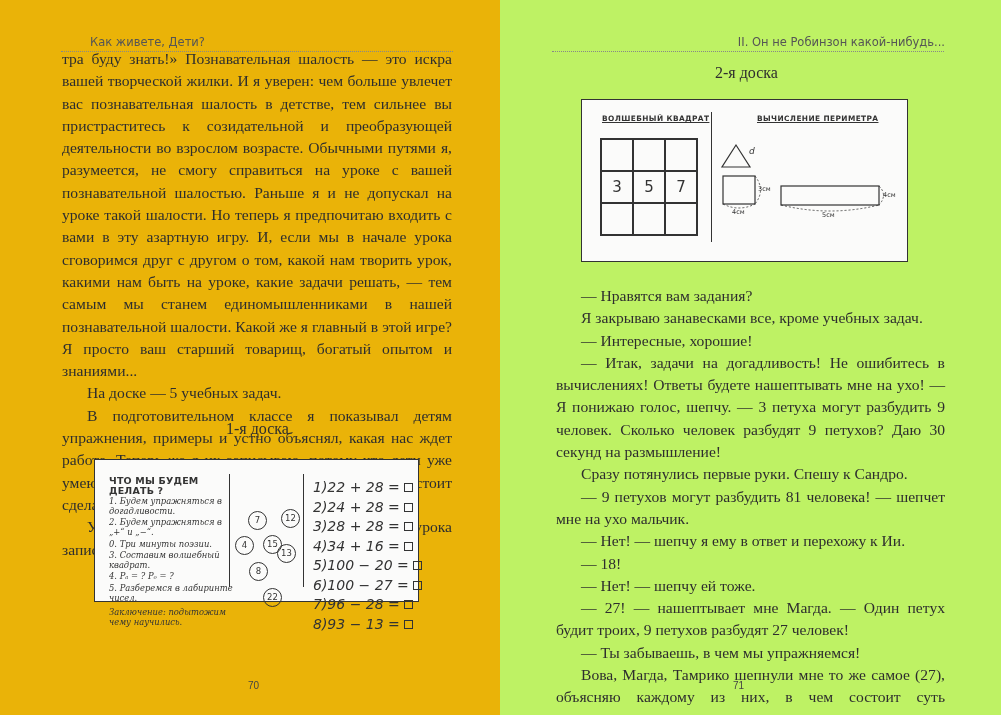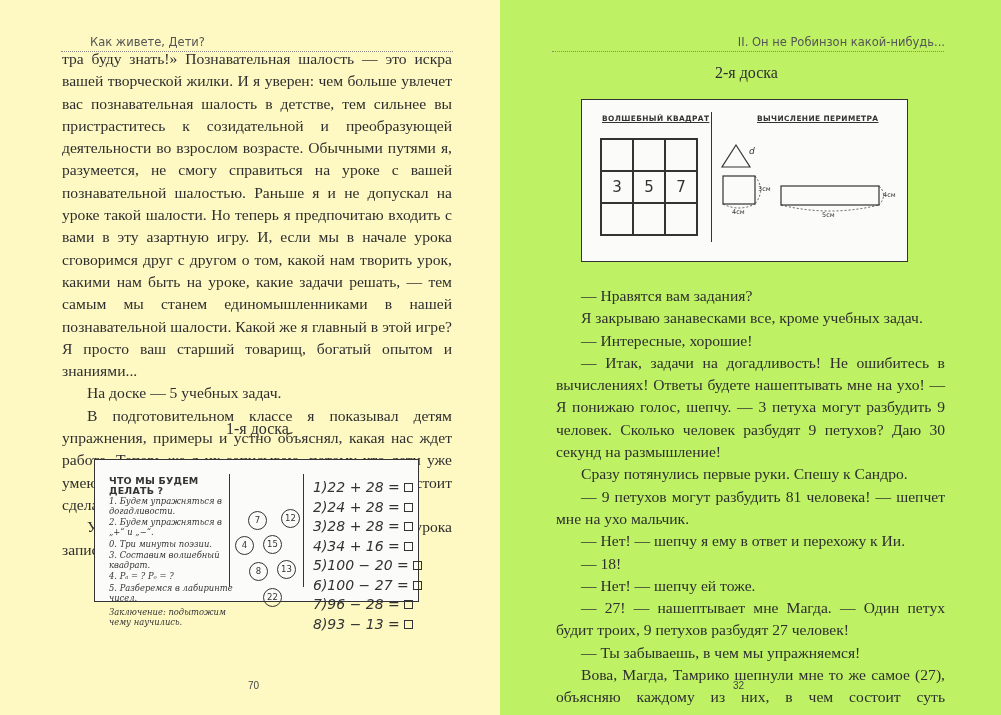--- a/index.html
+++ b/index.html
@@ -1,19 +1,19 @@
 <!DOCTYPE html>
 <html><head>
 <meta charset="utf-8">
 <style>
   * { box-sizing: border-box; margin: 0; padding: 0; }
   html, body { width: 1001px; height: 715px; overflow: hidden; background: #f4f4f2; }
   body { position: relative; font-family: "DejaVu Serif", "Liberation Serif", serif; color: #2b2b2b; }
   .spread { position: absolute; left: 0; top: 0; width: 1001px; height: 715px; display: flex; }
-  .page { position: relative; width: 500px; height: 715px; background: #fef9c3; }
+  .page { position: relative; width: 500px; height: 715px; background: #eab308; }
   .page.right { width: 501px; background: #bef264; }
   .running-head { position: absolute; top: 35px; font-family: "DejaVu Sans", "Liberation Sans", sans-serif; font-size: 11.5px; color: #555; }
   .page.left .running-head { left: 90px; }
   .page.right .running-head { right: 56px; }
   .rule { position: absolute; top: 51px; height: 0; border-top: 1px dotted #888; }
   .page.left .rule { left: 61px; width: 392px; }
   .page.right .rule { left: 52px; width: 392px; }
   .text { position: absolute; font-family: "Liberation Serif", "DejaVu Serif", serif; font-size: 15.6px; line-height: 22.3px; text-align: justify; color: #2e2e2e; }
   .page.left .text { left: 62px; width: 390px; top: 48px; }
   .page.right .text { left: 56px; width: 389px; top: 285px; }
@@ -78,21 +78,21 @@
       <p class="ind">Сразу потянулись первые руки. Спешу к Сандро.</p>
       <p class="ind">— 9 петухов могут разбудить 81 человека! — шепчет мне на ухо мальчик.</p>
       <p class="ind">— Нет! — шепчу я ему в ответ и перехожу к Ии.</p>
       <p class="ind">— 18!</p>
       <p class="ind">— Нет! — шепчу ей тоже.</p>
       <p class="ind">— 27! — нашептывает мне Магда. — Один петух будит троих, 9 петухов разбудят 27 человек!</p>
       <p class="ind">— Ты забываешь, в чем мы упражняемся!</p>
       <p class="ind">Вова, Магда, Тамрико шепнули мне то же самое (27), объясняю каждому из них, в чем состоит суть упражнения. И вдруг почти у всех все моментально проясняется, ребята зашумели и упорными движениями рук начали призывать меня к себе.</p>
     </div>
 
-    <div class="page-num">32</div>
+    <div class="page-num">71</div>
   </div>
 
   <div class="board board1">
     <div class="b1-plan">
       <div class="head">ЧТО МЫ БУДЕМ ДЕЛАТЬ ?</div>
       <div class="item">1. Будем упражняться в догадливости.</div>
       <div class="item">2. Будем упражняться в „+“ и „−“.</div>
       <div class="item">0. Три минуты поэзии.</div>
       <div class="item">3. Составим волшебный квадрат.</div>
       <div class="item">4. Pₐ = ?  Pₒ = ?</div>
@@ -100,21 +100,21 @@
       <div class="item" style="margin-top:5px;">Заключение: подытожим чему научились.</div>
     </div>
     <div class="b1-col" style="left:134px;"></div>
     <div class="b1-col" style="left:208px;"></div>
 
     <div class="circle" style="left:153px; top:51px;">7</div>
     <div class="circle" style="left:186px; top:49px;">12</div>
     <div class="circle" style="left:140px; top:76px;">4</div>
     <div class="circle" style="left:168px; top:75px;">15</div>
     <div class="circle" style="left:154px; top:102px;">8</div>
-    <div class="circle" style="left:182px; top:100px;">13</div>
+    <div class="circle" style="left:182px; top:84px;">13</div>
     <div class="circle" style="left:168px; top:128px;">22</div>
 
     <div class="b1-eqs">
       <div class="eq"><span>1)22 + 28 =</span><span class="box"></span></div>
       <div class="eq"><span>2)24 + 28 =</span><span class="box"></span></div>
       <div class="eq"><span>3)28 + 28 =</span><span class="box"></span></div>
       <div class="eq"><span>4)34 + 16 =</span><span class="box"></span></div>
       <div class="eq"><span>5)100 − 20 =</span><span class="box"></span></div>
       <div class="eq"><span>6)100 − 27 =</span><span class="box"></span></div>
       <div class="eq"><span>7)96 − 28 =</span><span class="box"></span></div>

